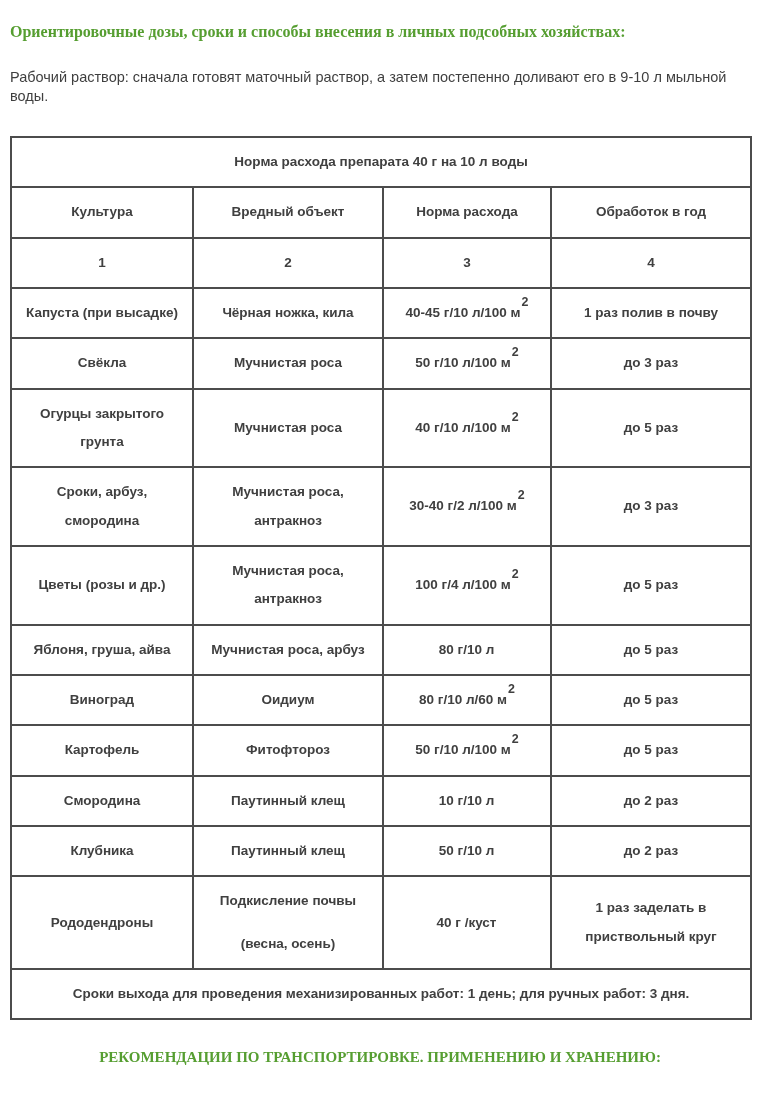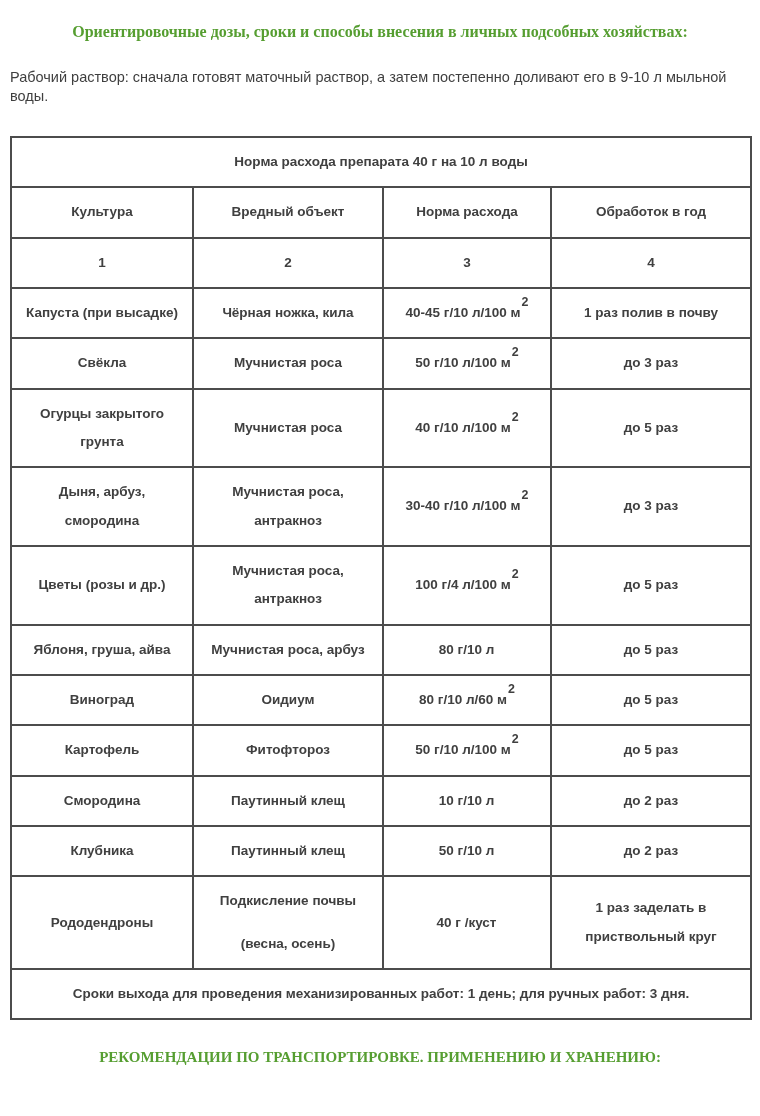--- a/index.html
+++ b/index.html
@@ -14,21 +14,20 @@
     min-height: 1116px;
     font-family: "Liberation Sans", sans-serif;
   }
   .page { padding: 0 10px; }
 
   .page-title {
     font-family: "Liberation Serif", serif;
     font-size: 16px;
     font-weight: bold;
     color: var(--accent_green, #569e31);
-    text-align: center;
     margin: 22px 0 0 0;
     line-height: 1.2;
   }
 
   .intro {
     font-size: 14.5px;
     color: #3f3f3f;
     margin: 27px 0 16px 0;
     line-height: 1.3;
   }
@@ -117,23 +116,23 @@
         <td><span>50 г/10 л/100 м</span><sup class="sup">2</sup></td>
         <td>до 3 раз</td>
       </tr>
       <tr>
         <td>Огурцы закрытого грунта</td>
         <td>Мучнистая роса</td>
         <td><span>40 г/10 л/100 м</span><sup class="sup">2</sup></td>
         <td>до 5 раз</td>
       </tr>
       <tr>
-        <td>Дыня, арбуз, смородина</td>
+        <td>Сроки, арбуз, смородина</td>
         <td>Мучнистая роса, антракноз</td>
-        <td><span>30-40 г/10 л/100 м</span><sup class="sup">2</sup></td>
+        <td><span>30-40 г/2 л/100 м</span><sup class="sup">2</sup></td>
         <td>до 3 раз</td>
       </tr>
       <tr>
         <td>Цветы (розы и др.)</td>
         <td>Мучнистая роса, антракноз</td>
         <td><span>100 г/4 л/100 м</span><sup class="sup">2</sup></td>
         <td>до 5 раз</td>
       </tr>
       <tr>
         <td>Яблоня, груша, айва</td>

